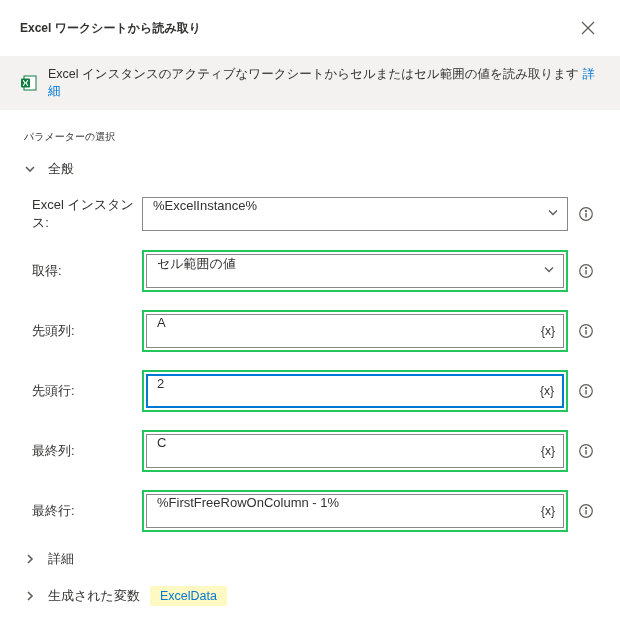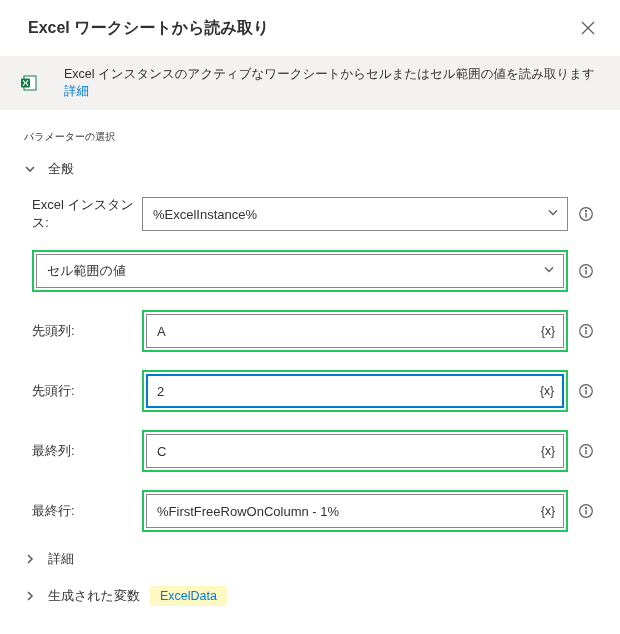--- a/index.html
+++ b/index.html
@@ -1,36 +1,36 @@
 <!DOCTYPE html>
 <html><head>
 <meta charset="utf-8">
 <style>
   * { box-sizing: border-box; margin: 0; padding: 0; }
   body { font-family: "Segoe UI", "Yu Gothic UI", Meiryo, sans-serif; font-size: 13px; color: #323130; background: #fff; width: 620px; }
   .dialog-header { display: flex; align-items: center; justify-content: space-between; padding: 16px 20px 16px 20px; }
-  .dialog-title { font-size: 16px; font-weight: 600; color: #323130; margin-left: 8px; }
+  .dialog-title { font-size: 12px; font-weight: 600; color: #323130; }
   .close-btn { width: 24px; height: 24px; display: flex; align-items: center; justify-content: center; cursor: pointer; background: none; border: none; }
   .close-btn svg { stroke: #605e5c; }
-  .info-banner { background: #f3f2f1; padding: 10px 20px; display: flex; align-items: center; gap: 26px; }
+  .info-banner { background: #f3f2f1; padding: 10px 20px; display: flex; align-items: center; gap: 10px; }
   .info-banner .excel-icon svg { display: block; }
   .info-text { font-size: 12.5px; color: #323130; }
   .link { color: #0078d4; cursor: pointer; }
   .content { padding: 20px 24px 4px 24px; }
   .section-title { font-size: 10px; margin-bottom: 16px; color: #323130; }
   .expander-header { display: flex; align-items: center; gap: 12px; cursor: pointer; font-size: 13px; color: #323130; margin-bottom: 18px; }
   .chev { display: inline-flex; }
   .chev svg { stroke: #605e5c; stroke-width: 1.6; fill: none; }
   .field-row { display: flex; align-items: center; margin-bottom: 18px; gap: 8px; }
   .field-label { width: 102px; font-size: 13px; color: #323130; flex-shrink: 0; }
   .field-wrap { flex: 1; position: relative; }
   .highlight-box { border: 2px solid #22c55e; padding: 2px; }
   .select-control, .text-control {
     width: 100%; height: 34px; border: 1px solid #8a8886; background: #fff;
-    padding: 0 10px; font-size: 13px; display: flex; align-items: center; position: relative;
+    padding: 0 10px; font-size: 13px; display: flex; align-items: flex-start; position: relative;
   }
   .select-control.focused, .text-control.focused { border: 2px solid #0078d4; padding: 0 9px; }
   .select-caret { position: absolute; right: 8px; top: 50%; transform: translateY(-50%); }
   .var-token { position: absolute; right: 8px; top: 50%; transform: translateY(-50%); font-size: 12px; color: #323130; }
   .info-icon { width: 20px; display: flex; justify-content: center; }
   .info-icon svg { stroke: #605e5c; fill: none; }
   .gen-var { display: flex; align-items: center; gap: 10px; margin: 16px 0 6px; }
   .var-pill { background: #fef9c3; color: #0078d4; padding: 3px 10px; border-radius: 2px; font-size: 12.5px; }
   .val { flex: 1; white-space: nowrap; overflow: hidden; text-overflow: ellipsis; }
 </style>
@@ -87,20 +87,21 @@
       <span class="info-icon">
           <svg width="16" height="16" viewBox="0 0 16 16">
             <circle cx="8" cy="8" r="6.3" stroke-width="1.2"></circle>
             <circle cx="8" cy="5" r="0.8" fill="#605e5c"></circle>
             <line x1="8" y1="7" x2="8" y2="11.5" stroke-width="1.4"></line>
           </svg>
         </span>
     </div>
 
     <div class="field-row">
+      <div class="field-label">取得:</div>
       <div class="field-wrap highlight-box">
         <div class="select-control">
           <span class="val">セル範囲の値</span>
           <span class="select-caret"><svg width="12" height="12" viewBox="0 0 12 12" fill="none" stroke="#605e5c" stroke-width="1.4">
                 <polyline points="2,4 6,8 10,4"></polyline>
               </svg></span>
         </div>
       </div>
       <span class="info-icon">
           <svg width="16" height="16" viewBox="0 0 16 16">

